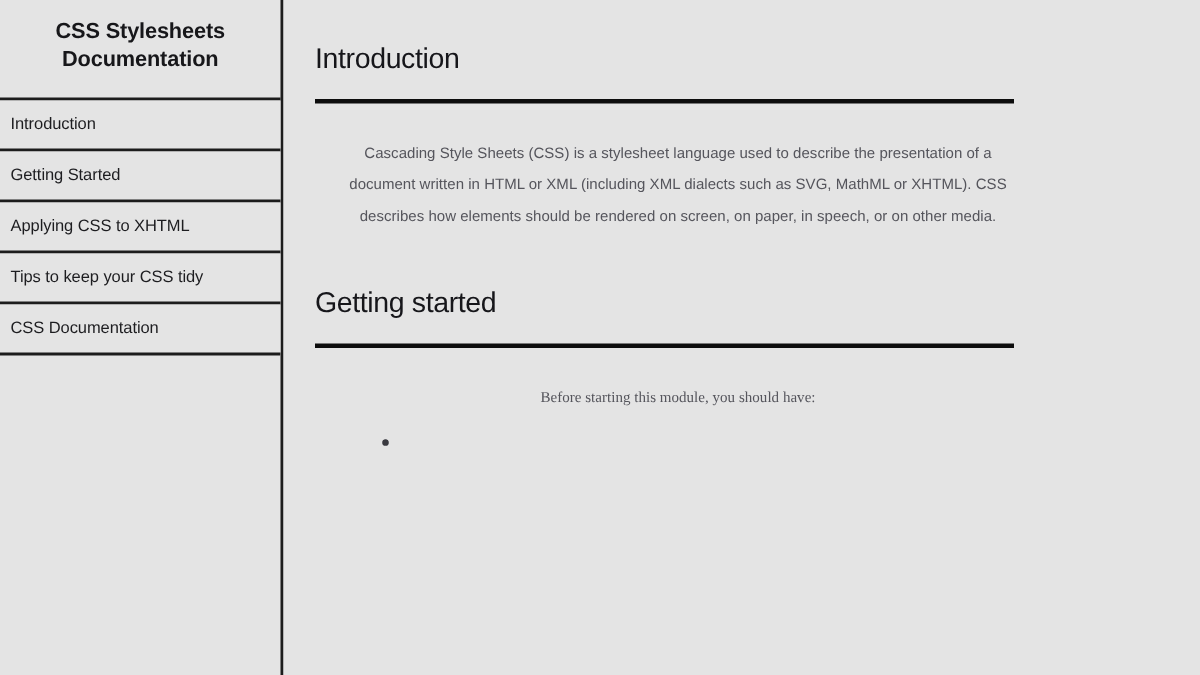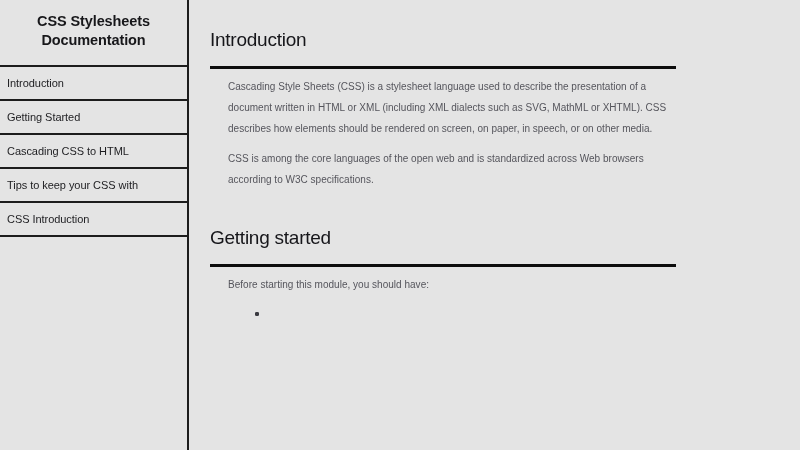--- a/index.html
+++ b/index.html
@@ -85,39 +85,41 @@
     padding-top: 28px;
   }
   .rule {
     width: 466px;
     height: 3px;
     background: #0d0d0d;
     margin-top: 14px;
   }
   .body-block {
     padding-left: 18px;
-    padding-top: 7px;
+    padding-top: 23px;
+    text-align: center;
   }
   .para {
     font-size: 10px;
     line-height: 21px;
     color: #55555c;
     letter-spacing: 0.02px;
     margin: 0 0 9px 0;
     max-width: 548px;
   }
   .para:last-child {
     margin-bottom: 0;
   }
   .lead {
     font-size: 10px;
     line-height: 21px;
     color: #55555c;
     margin: 0;
     letter-spacing: 0.02px;
+    font-family: Liberation Serif, serif;
   }
   .bullet-list {
     list-style: none;
     margin: 8px 0 0 0;
     padding: 0 0 0 27px;
     max-width: 530px;
   }
   .bullet-item {
     position: relative;
     font-size: 10px;
@@ -152,42 +154,41 @@
     <div class="sidebar-title">CSS Stylesheets Documentation</div>
 
     <nav class="nav-list">
       <div class="nav-item">
         <span>Introduction</span>
       </div>
       <div class="nav-item">
         <span>Getting Started</span>
       </div>
       <div class="nav-item">
-        <span>Cascading CSS to HTML</span>
-      </div>
-      <div class="nav-item">
-        <span>Tips to keep your CSS with</span>
-      </div>
-      <div class="nav-item">
-        <span>CSS Introduction</span>
+        <span>Applying CSS to XHTML</span>
+      </div>
+      <div class="nav-item">
+        <span>Tips to keep your CSS tidy</span>
+      </div>
+      <div class="nav-item">
+        <span>CSS Documentation</span>
       </div>
     </nav>
 
     <div class="sidebar-filler"></div>
   </aside>
 
   <main class="main">
 
     <section>
       <h1 class="section-heading">Introduction</h1>
       <div class="rule"></div>
 
       <div class="body-block">
         <p class="para">Cascading Style Sheets (CSS) is a stylesheet language used to describe the presentation of a document written in HTML or XML (including XML dialects such as SVG, MathML or XHTML). CSS describes how elements should be rendered on screen, on paper, in speech, or on other media.</p>
-        <p class="para">CSS is among the core languages of the open web and is standardized across Web browsers according to W3C specifications.</p>
       </div>
     </section>
 
     <section class="gs-wrap">
       <h1 class="section-heading">Getting started</h1>
       <div class="rule"></div>
 
       <div class="body-block">
         <p class="lead">Before starting this module, you should have:</p>
 

